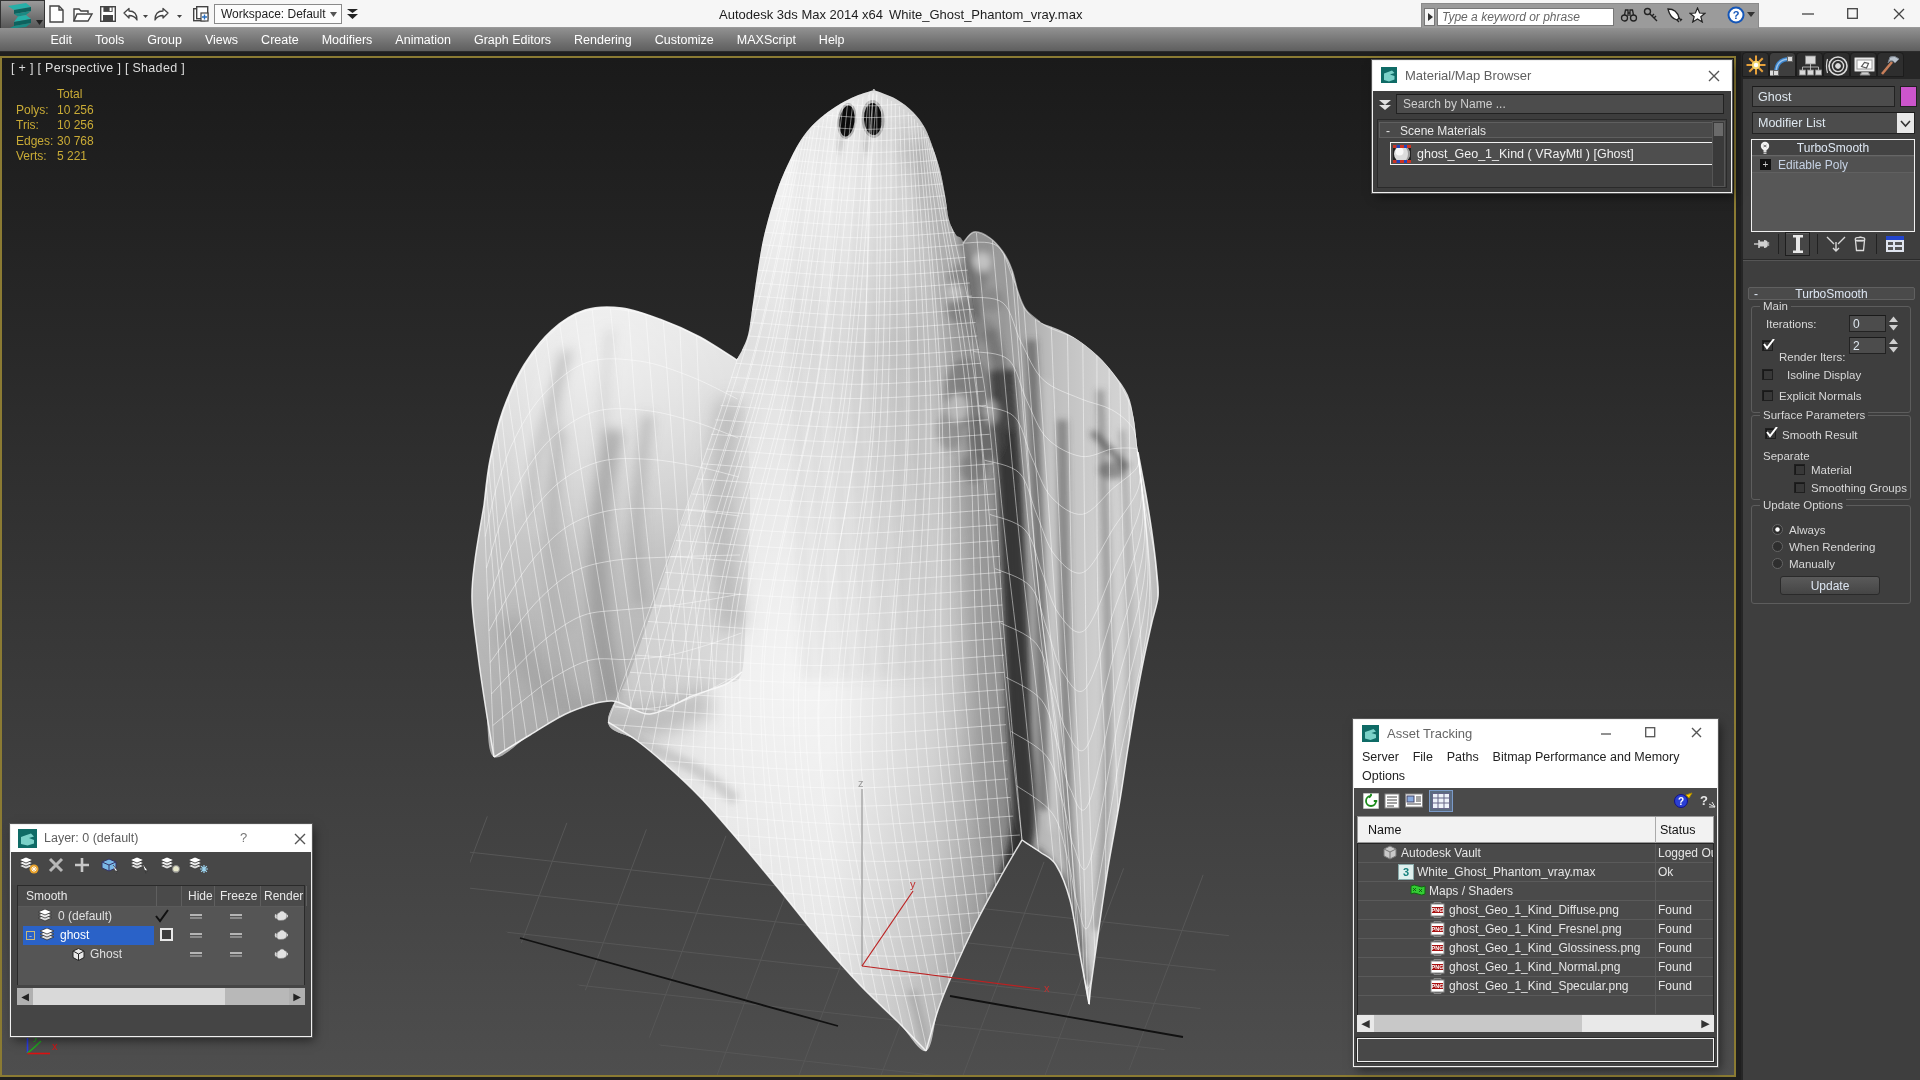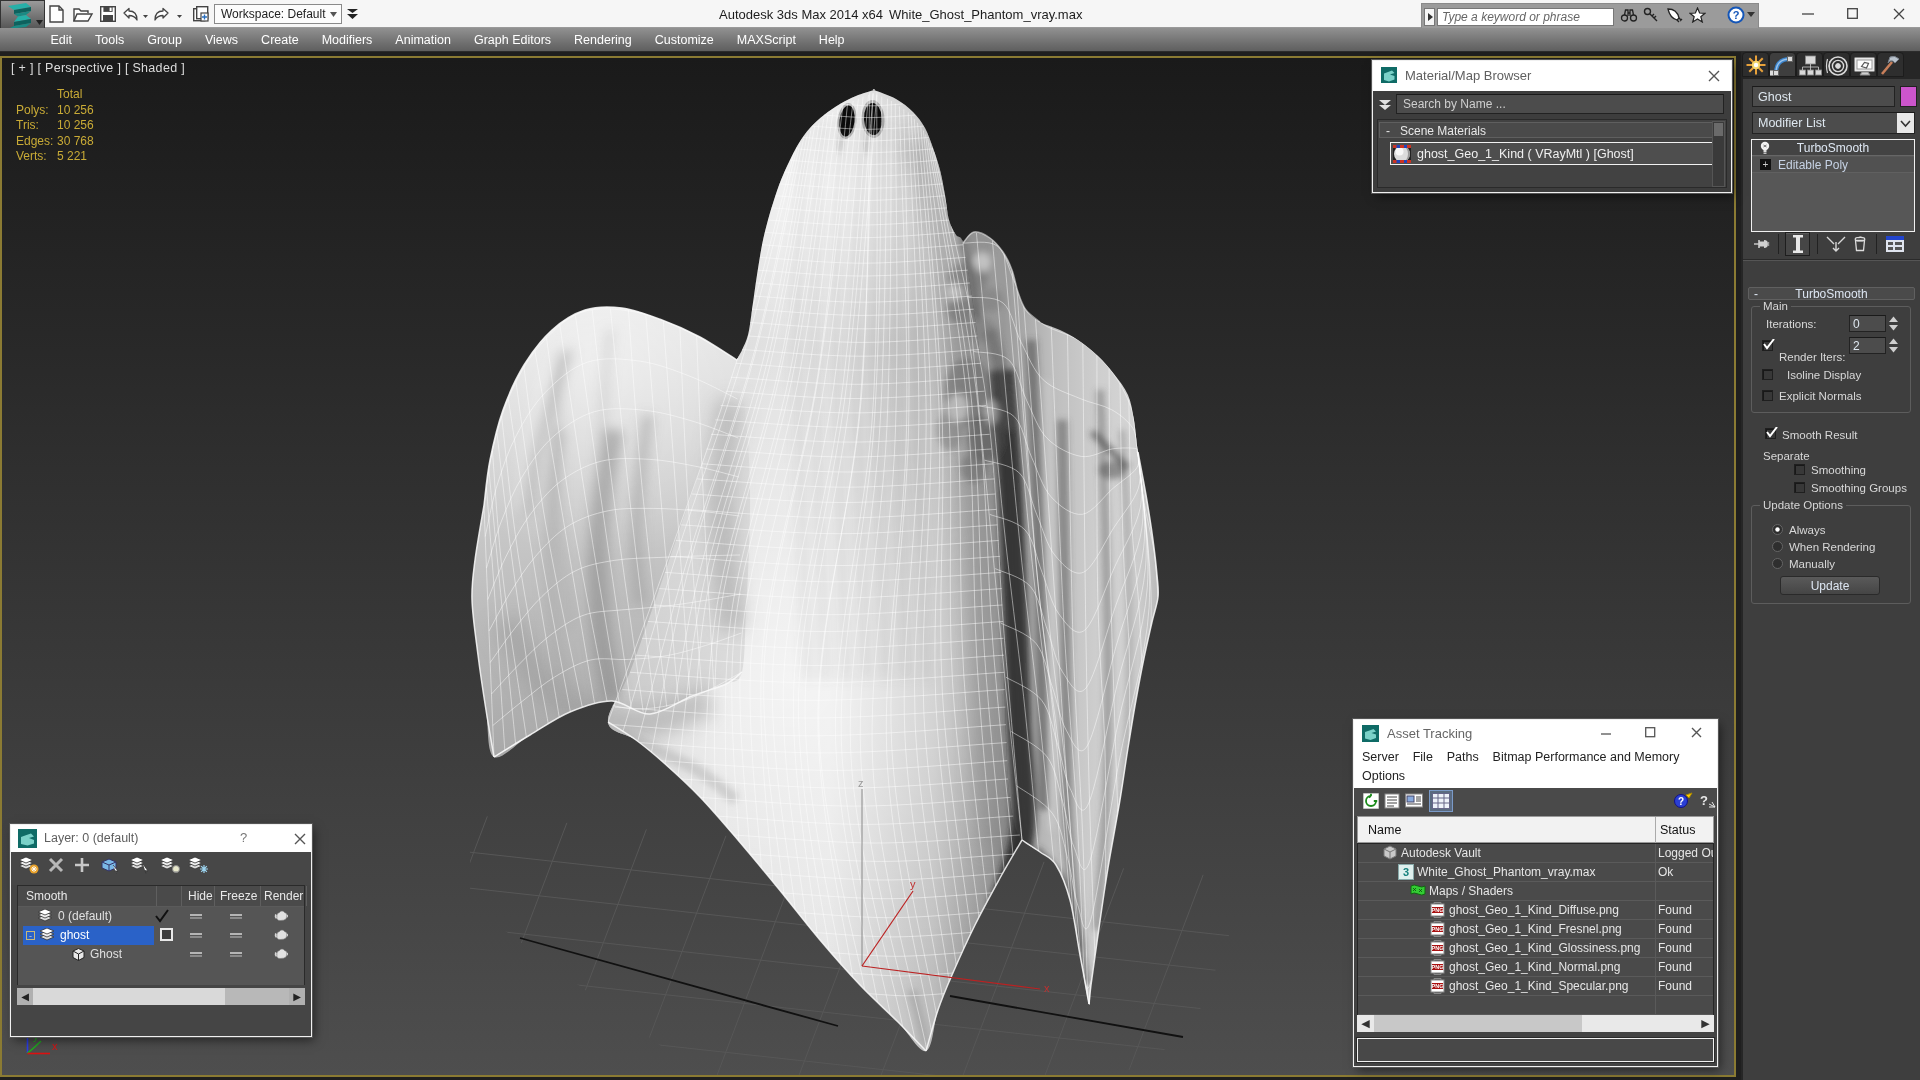--- a/index.html
+++ b/index.html
@@ -632,29 +632,32 @@
     <div class="spin" style="left:144px;top:258px;">
         <svg class="abs" style="" width="13" height="17" viewBox="0 0 13 17">
           <path d="M2,7 L11,7 L6.5,1.5 Z" fill="#cfcfcf"></path>
           <path d="M2,10 L11,10 L6.5,15.5 Z" fill="#cfcfcf"></path>
         </svg>
       </div>
     <div class="cb" style="left:19px;top:290px;"></div>
     <div class="lbl" style="left:36px;top:290px;margin-left:8px;">Isoline Display</div>
     <div class="cb" style="left:19px;top:311px;"></div>
     <div class="lbl" style="left:36px;top:311px;">Explicit Normals</div>
+    <div class="grp" style="left:8px;top:336px;width:160px;height:85px;">
+        <div class="grplbl">Surface Parameters</div>
+      </div>
 
     <div class="cb" style="left:22px;top:349px;"></div>
     <svg class="abs" style="left:23px;top:348px;" width="12" height="11" viewBox="0 0 12 11">
         <path d="M1,5 L4,9 L11,0" stroke="#fff" stroke-width="2" fill="none"></path>
       </svg>
     <div class="lbl" style="left:39px;top:350px;">Smooth Result</div>
     <div class="lbl" style="left:20px;top:371px;">Separate</div>
     <div class="cb" style="left:51px;top:385px;"></div>
-    <div class="lbl" style="left:68px;top:385px;">Smoothing</div>
+    <div class="lbl" style="left:68px;top:385px;">Material</div>
     <div class="cb" style="left:51px;top:403px;"></div>
     <div class="lbl" style="left:68px;top:403px;text-align:center;">Smoothing Groups</div>
     <div class="grp" style="left:8px;top:426px;width:160px;height:99px;">
         <div class="grplbl">Update Options</div>
       </div>
     <svg class="abs" style="left:29px;top:445px;" width="11" height="11" viewBox="0 0 11 11">
         <circle cx="5.5" cy="5.5" r="5" fill="#2e2e2e" stroke="#666" stroke-width="1"></circle>
         <circle cx="5.5" cy="5.5" r="2.2" fill="#fff"></circle>
       </svg>
       <div class="lbl" style="left:46px;top:445px;">Always</div>

